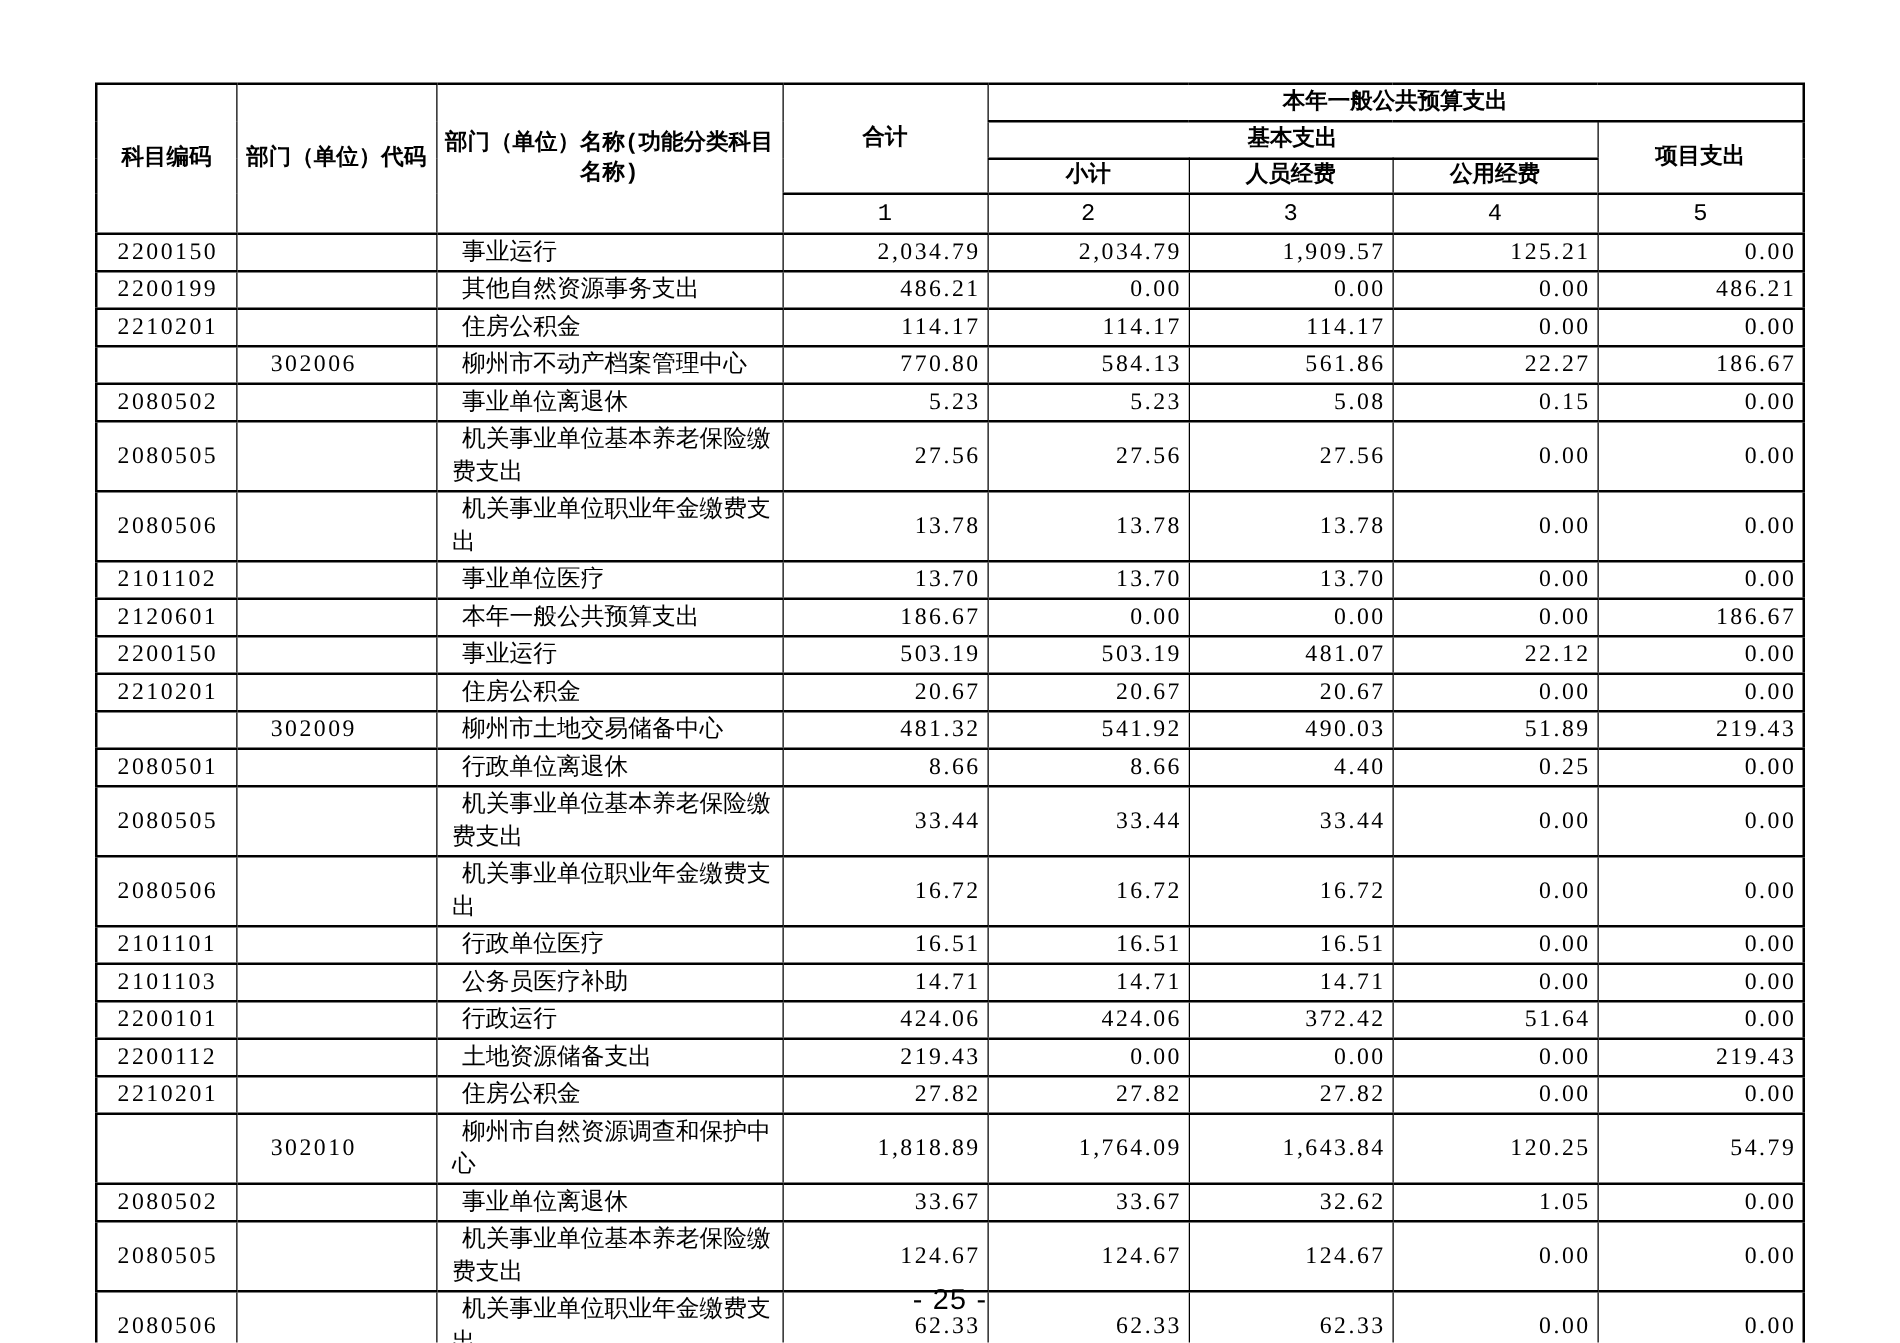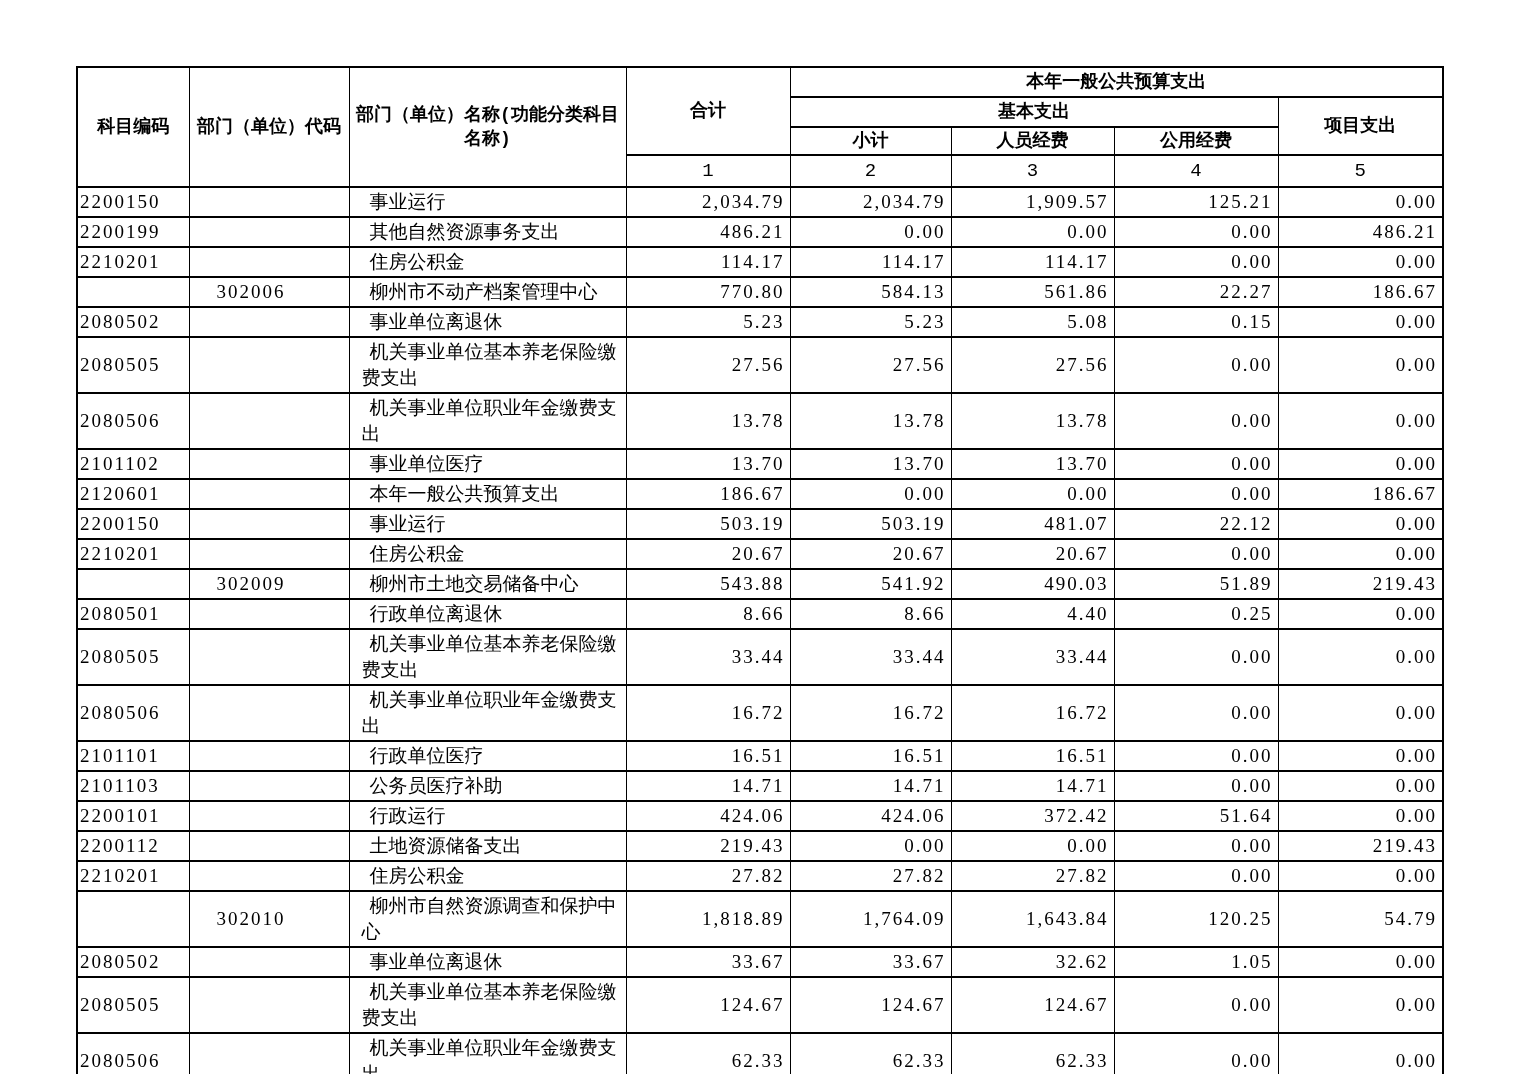--- a/index.html
+++ b/index.html
@@ -36,21 +36,21 @@
     font-family: Liberation Mono, monospace;
   }
   thead tr.h1 { height: 30px; }
   thead tr.h2 { height: 30px; }
   thead tr.h3 { height: 27px; }
   thead tr.h4 { height: 32px; }
   thead tr.h4 th { font-weight: normal; font-size: 19px; }
 
   tbody tr { height: 29.4px; }
   tbody td { font-size: 19px; line-height: 26px; padding: 1px 0; }
-  td.code  { text-align: left;  padding-left: 2px;  letter-spacing: 2px; }
+  td.code  { text-align: left;  padding-left: 16px;  letter-spacing: 2px; }
   td.code2 { text-align: left;  padding-left: 27px; letter-spacing: 2px; }
   td.name  { text-align: left;  padding-left: 12px; padding-right: 4px; text-indent: 8px; }
   td.num   { text-align: right; padding-right: 5px; letter-spacing: 2px; }
 
   .page-number {
     position: absolute;
     left: 0; right: 0;
     top: 1026px;
     text-align: center;
     font-family: "Liberation Sans", sans-serif;
@@ -207,21 +207,21 @@
           <td class="num">20.67</td>
           <td class="num">20.67</td>
           <td class="num">20.67</td>
           <td class="num">0.00</td>
           <td class="num">0.00</td>
         </tr>
         <tr>
           <td class="code"></td>
           <td class="code2">302009</td>
           <td class="name">柳州市土地交易储备中心</td>
-          <td class="num">543.88</td>
+          <td class="num">481.32</td>
           <td class="num">541.92</td>
           <td class="num">490.03</td>
           <td class="num">51.89</td>
           <td class="num">219.43</td>
         </tr>
         <tr>
           <td class="code">2080501</td>
           <td class="code2"></td>
           <td class="name">行政单位离退休</td>
           <td class="num">8.66</td>
@@ -336,14 +336,15 @@
           <td class="name">机关事业单位职业年金缴费支出</td>
           <td class="num">62.33</td>
           <td class="num">62.33</td>
           <td class="num">62.33</td>
           <td class="num">0.00</td>
           <td class="num">0.00</td>
         </tr>
       </tbody>
   </table>
 
+  <div class="page-number">- 25 -</div>
 
 </div>
 
 </body></html>

